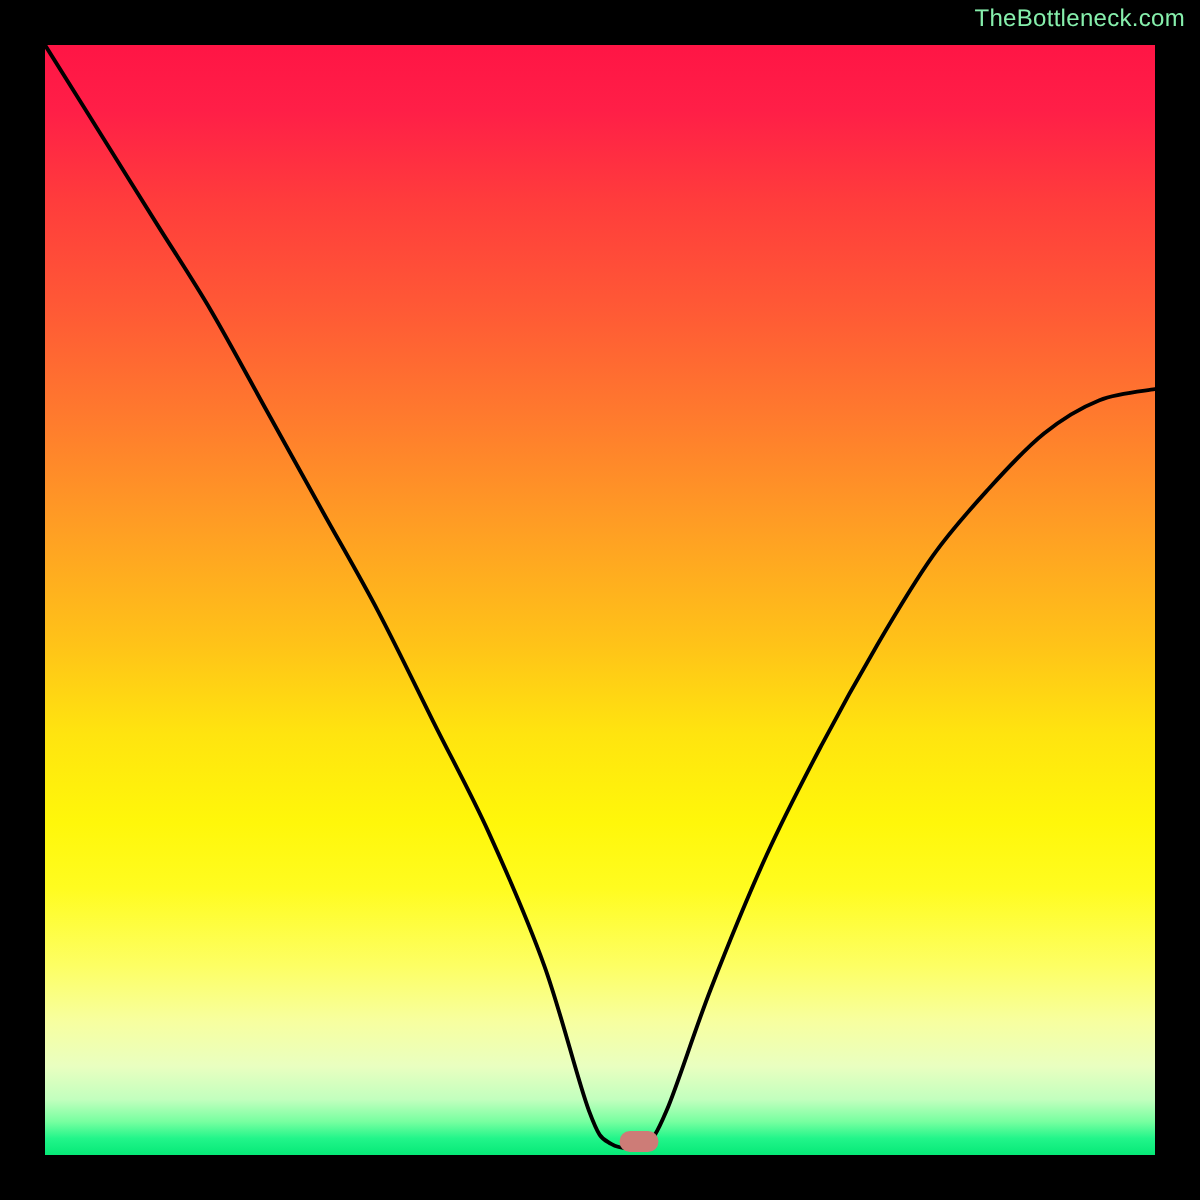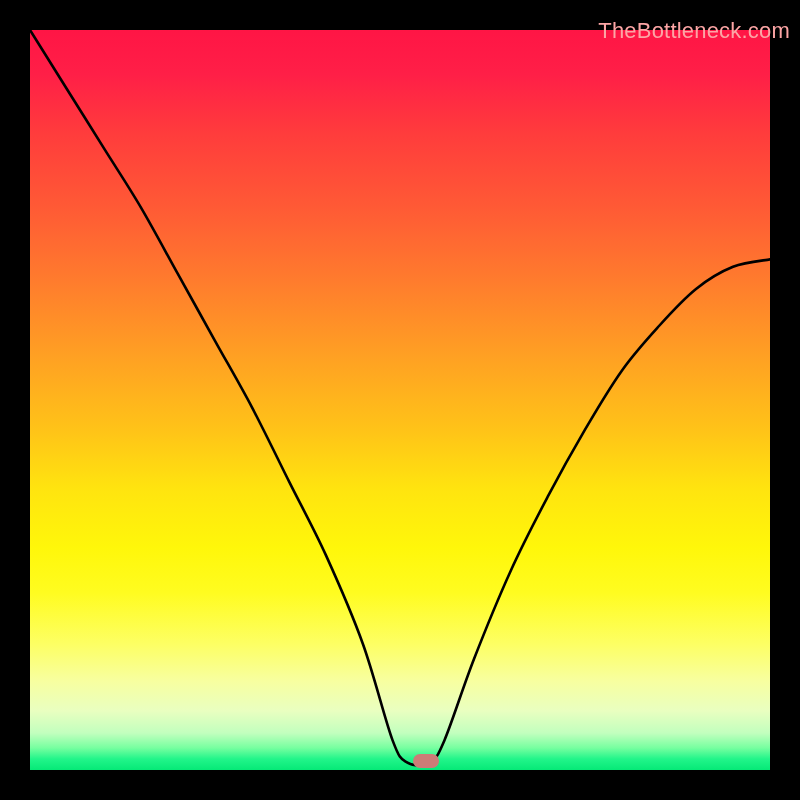--- a/index.html
+++ b/index.html
@@ -6,24 +6,24 @@
     margin: 0;
     padding: 0;
     width: 800px;
     height: 800px;
     background: #000;
     position: relative;
     font-family: Arial, Helvetica, sans-serif;
   }
   .watermark {
     position: absolute;
-    top: 18px;
+    top: 4px;
     right: 10px;
-    color: #fca5a5;
-    font-size: 22px;
+    color: #86efac;
+    font-size: 16px;
     letter-spacing: 0.2px;
     z-index: 10;
   }
   .outer {
     position: absolute;
     inset: 0;
     background: #000;
   }
   .plot-frame {
     position: absolute;

